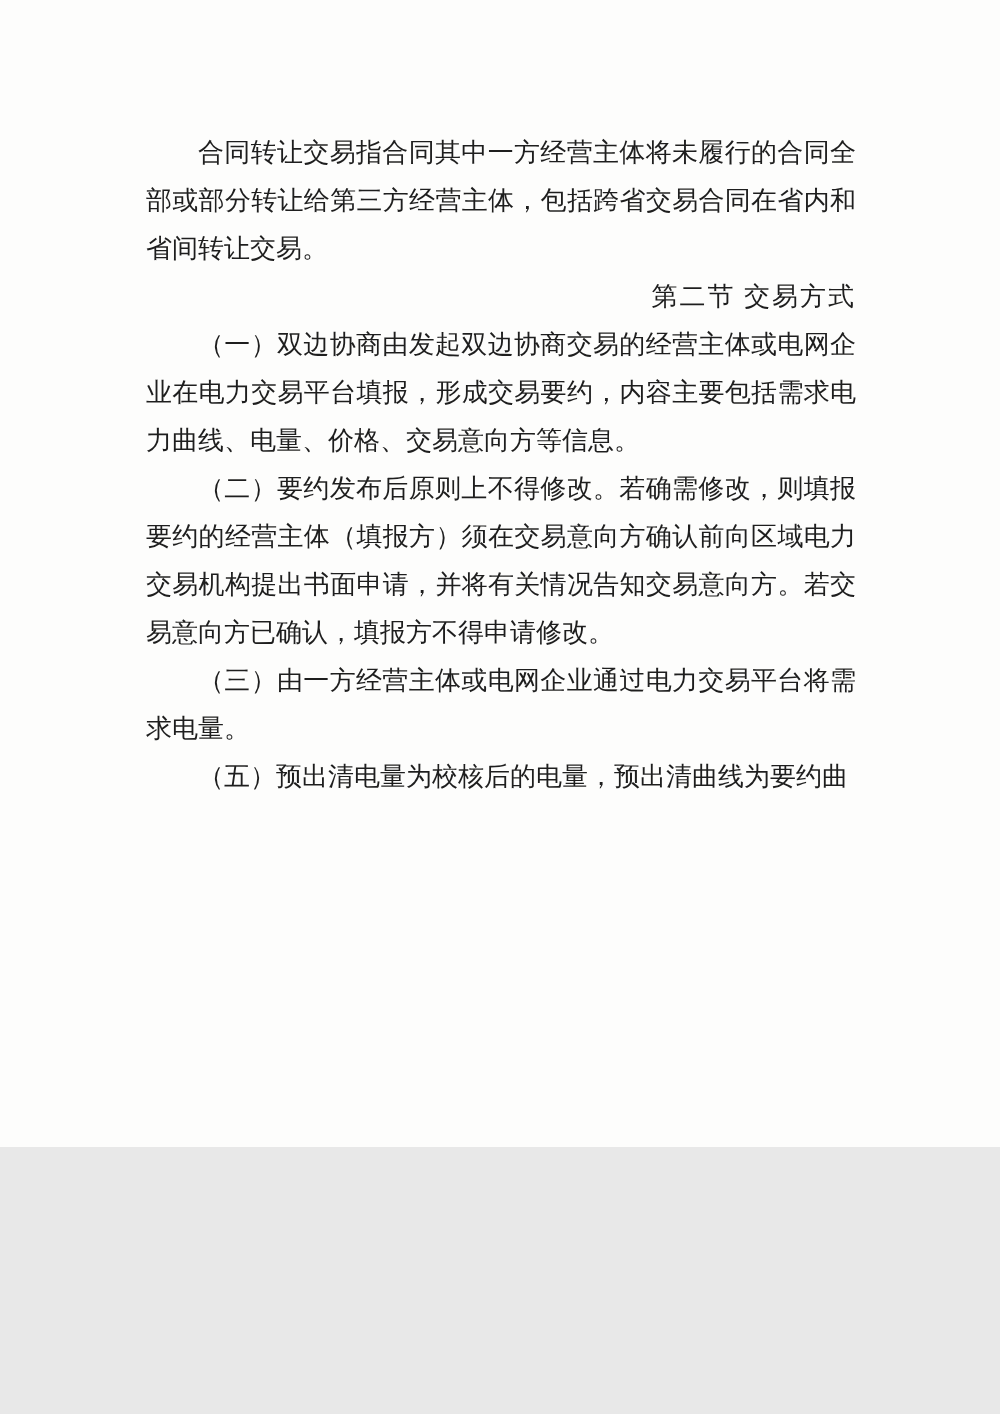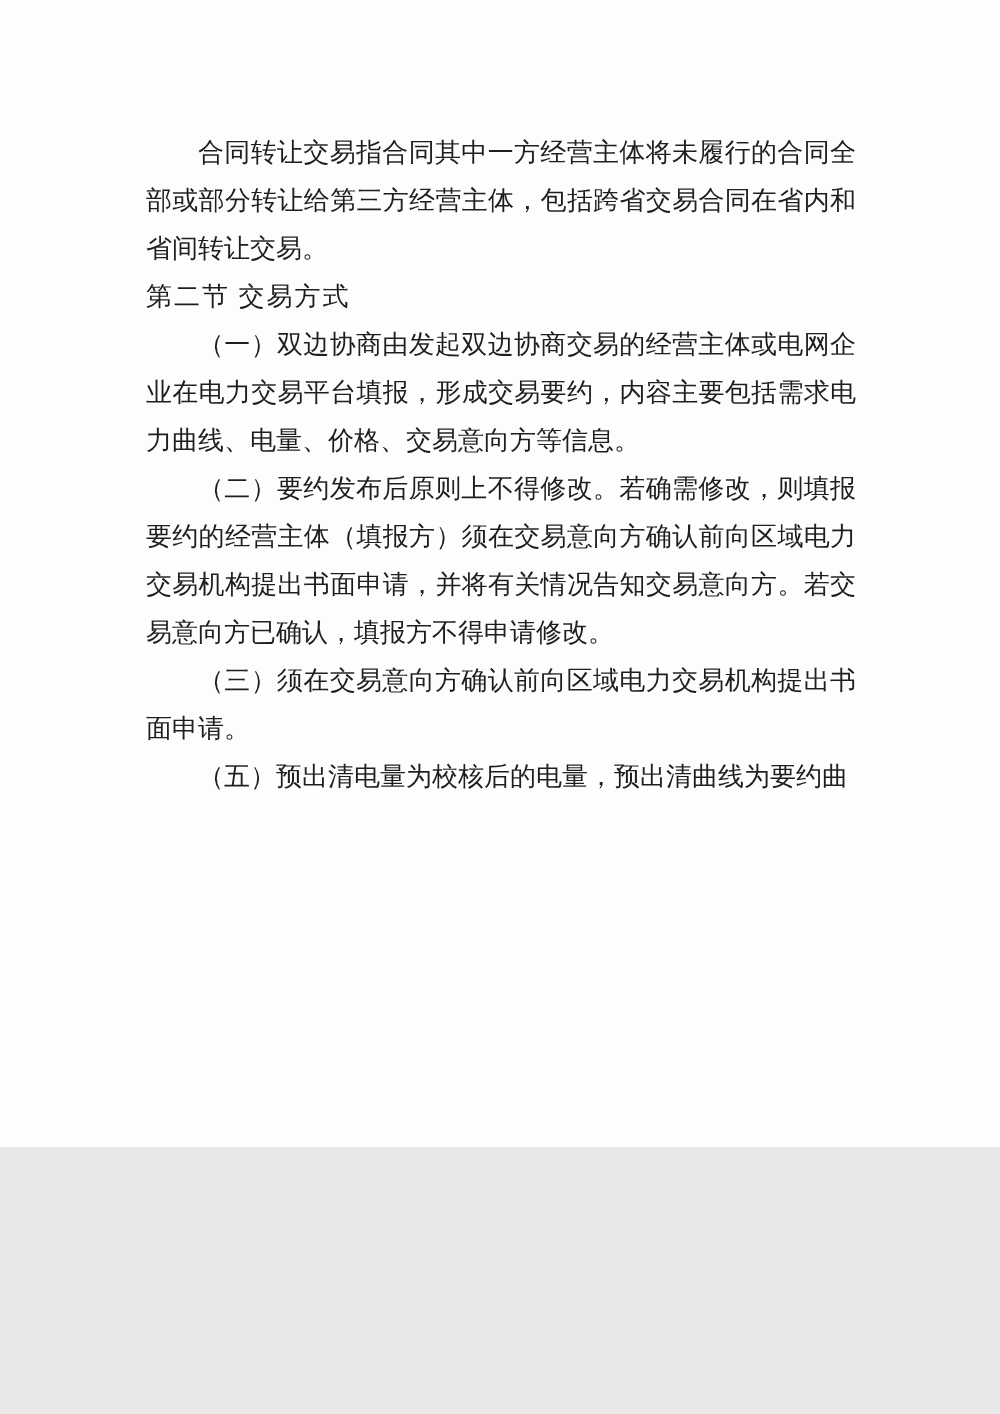--- a/index.html
+++ b/index.html
@@ -29,21 +29,21 @@
   }
   .para {
     margin: 0;
     text-indent: 2em;
     text-align: justify;
   }
   .section-heading {
     margin: 0;
     font-size: 26px;
     font-weight: normal;
-    text-align: left;
+    text-align: right;
     text-indent: 0;
     line-height: 48px;
     letter-spacing: 2px;
   }
   .lead {
     font-weight: bold;
     margin-right: 1.1em;
   }
   .page-footer {
     position: absolute;
@@ -65,21 +65,21 @@
 
 
     <h2 class="section-heading">第二节 交易方式</h2>
 
 
 
     <p class="para">（一）双边协商由发起双边协商交易的经营主体或电网企业在电力交易平台填报，形成交易要约，内容主要包括需求电力曲线、电量、价格、交易意向方等信息。</p>
 
     <p class="para">（二）要约发布后原则上不得修改。若确需修改，则填报要约的经营主体（填报方）须在交易意向方确认前向区域电力交易机构提出书面申请，并将有关情况告知交易意向方。若交易意向方已确认，填报方不得申请修改。</p>
 
-    <p class="para">（三）须在交易意向方确认前向区域电力交易机构提出书面申请。</p>
+    <p class="para">（三）由一方经营主体或电网企业通过电力交易平台将需求电量。</p>
 
 
     <p class="para">（五）预出清电量为校核后的电量，预出清曲线为要约曲</p>
 
   </div>
 
   <div class="page-footer">— 10 —</div>
 </div>
 
 </body></html>

